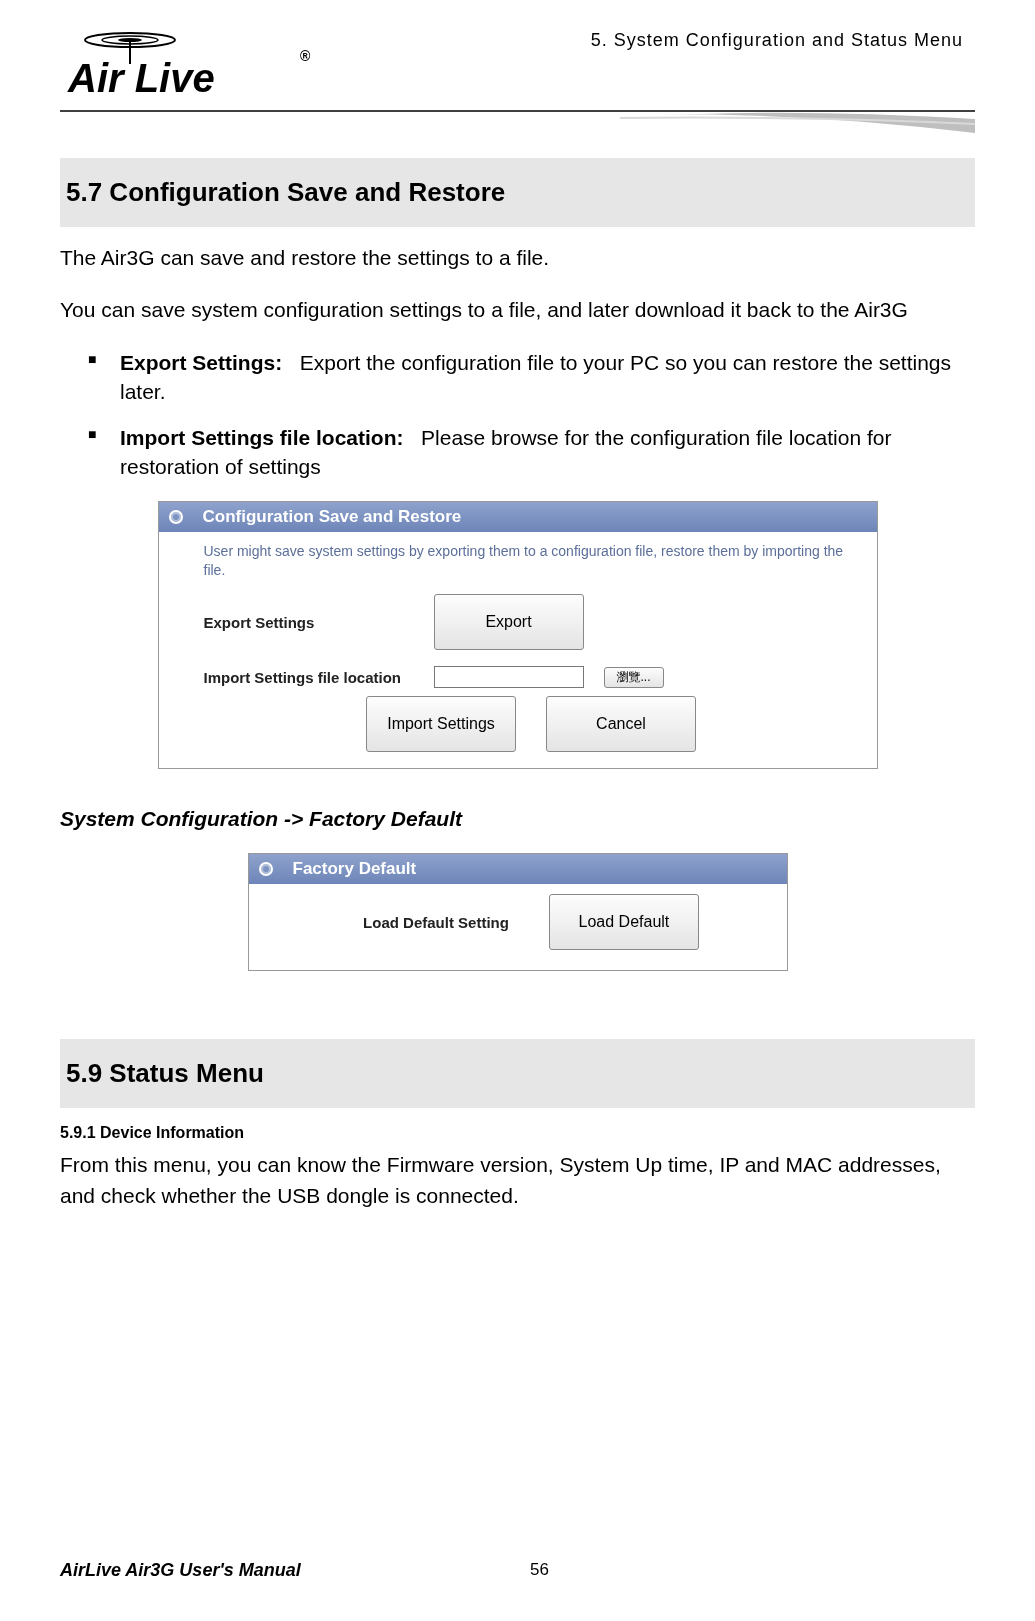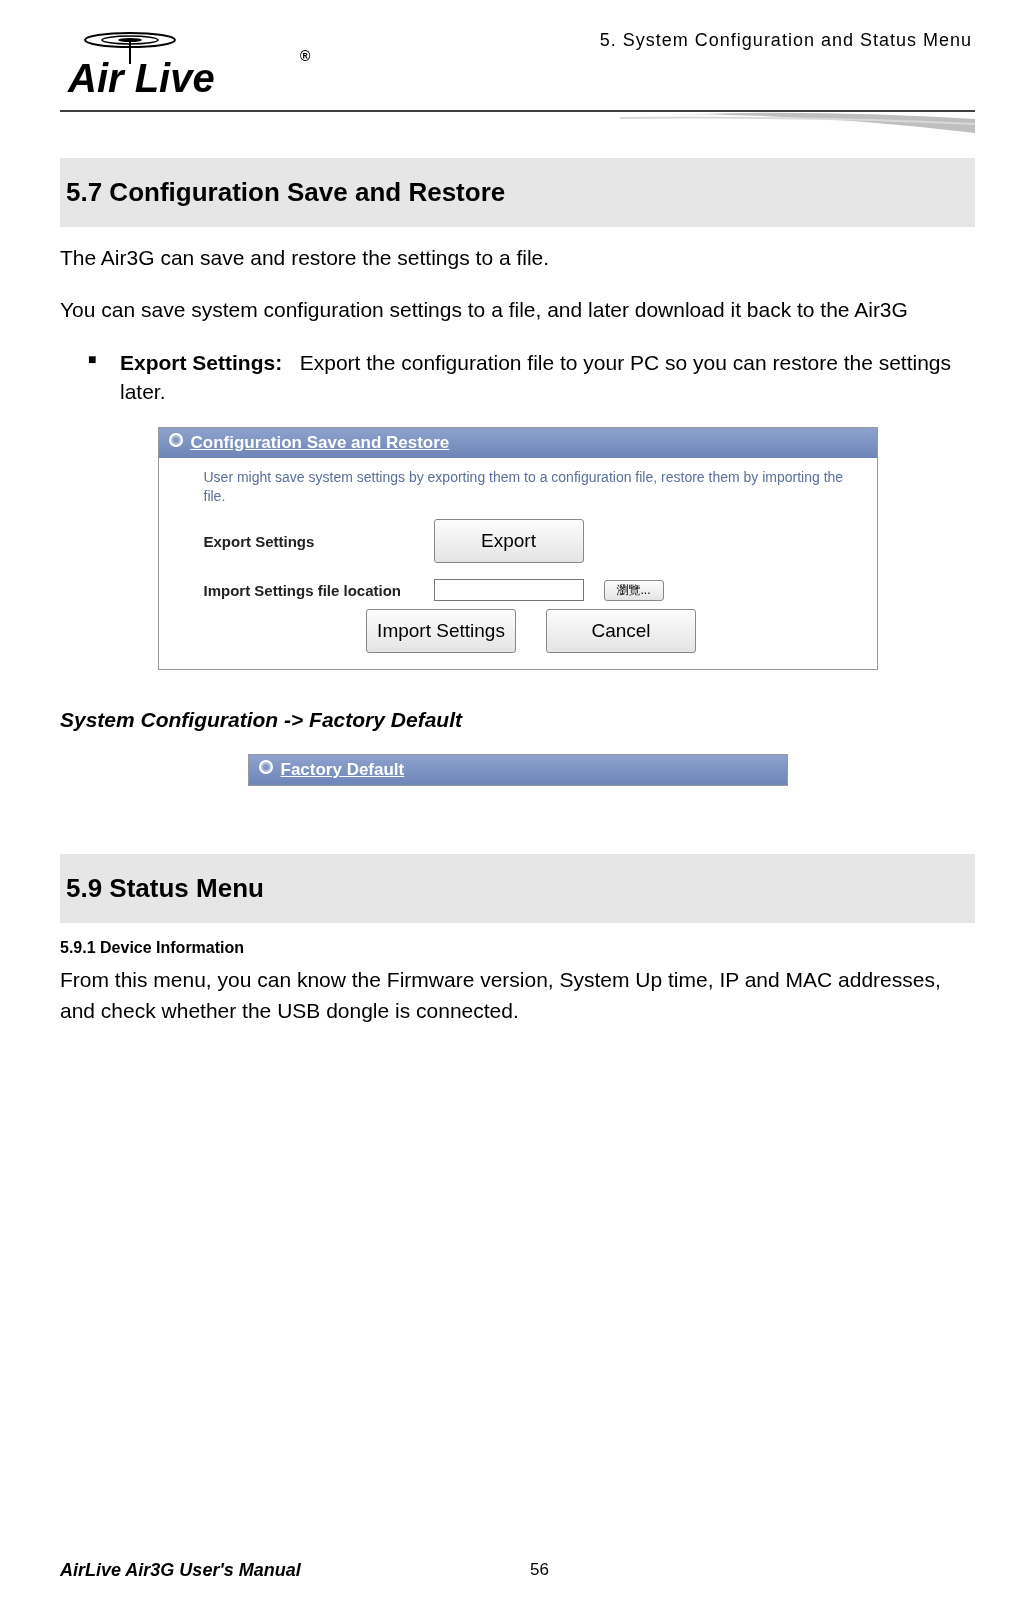--- a/index.html
+++ b/index.html
@@ -14,21 +14,21 @@
   }
   .page {
     padding: 30px 60px 0 60px;
   }
   .header-area {
     position: relative;
     height: 110px;
   }
   .chapter-header {
     position: absolute;
-    right: 3px;
+    right: 12px;
     top: 0;
     font-size: 18px;
     letter-spacing: 1px;
   }
   .logo {
     position: absolute;
     left: 0px;
     top: 0px;
     width: 260px;
     height: 80px;
@@ -97,22 +97,22 @@
   }
   .panel-small { width: 540px; }
   .panel-hdr {
     background: #7e94c2;
     background: linear-gradient(#8ea2cc, #6d85b8);
     color: #fff;
     font-weight: bold;
     padding: 5px 10px;
     font-size: 17px;
     display: flex;
-    gap: 8px;
-    text-decoration: underline;
+    align-items: center;
+    gap: 20px;
   }
   .panel-hdr .bullet-circ {
     width: 14px; height: 14px; border: 2px solid #fff; border-radius: 50%;
     display: inline-block; flex-shrink: 0;
     box-shadow: inset 0 0 0 2px rgba(255,255,255,0.4);
   }
   .panel-body { padding: 10px 18px 16px 18px; margin-left: 27px; }
   .panel-desc {
     color: #5b6f9a;
     font-size: 14px;
@@ -126,22 +126,22 @@
     gap: 20px;
   }
   .form-label {
     font-weight: bold;
     font-size: 15px;
     color: #222;
     min-width: 210px;
   }
   .btn {
     font-family: Tahoma, sans-serif;
-    font-size: 19px;
-    padding: 10px 0;
+    font-size: 16px;
+    padding: 18px 0;
     min-width: 150px;
     background: linear-gradient(#fdfdfd, #e4e4e4);
     border: 1px solid #888;
     border-radius: 3px;
     text-align: center;
     cursor: pointer;
   }
   .btn-sm { min-width: 60px; font-size: 12px; padding: 1px 2px; }
   .txt-input {
     width: 150px;
@@ -209,20 +209,24 @@
 
   <div class="section-bar">5.7 Configuration  Save  and  Restore</div>
   <div class="para">The Air3G can save and restore the settings to a file.</div>
   <div class="para">You can save system configuration settings to a file, and later download it back to the Air3G</div>
 
   <ul class="bullets">
     <li>
       <span class="li-label">Export Settings:</span>
       &nbsp;&nbsp;<span>Export the configuration file to your PC so you can restore the settings later.</span>
     </li>
+    <li>
+      <span class="li-label">Import Settings file location:</span>
+      &nbsp;&nbsp;<span>Please browse for the configuration file location for restoration of settings</span>
+    </li>
   </ul>
 
   <div class="panel">
     <div class="panel-hdr">
       <span class="bullet-circ"></span>
       <span>Configuration Save and Restore</span>
     </div>
     <div class="panel-body">
       <div class="panel-desc">User might save system settings by exporting them to a configuration file, restore them by importing the file.</div>
       <div class="form-row">
@@ -242,20 +246,26 @@
   </div>
 
   <div style="height:18px"></div>
   <div class="breadcrumb">System Configuration -&gt; Factory Default</div>
 
   <div class="panel panel-small">
     <div class="panel-hdr">
       <span class="bullet-circ"></span>
       <span>Factory Default</span>
     </div>
+    <div class="panel-body">
+      <div class="form-row" style="justify-content:center; margin-bottom:4px; gap:40px">
+        <span class="form-label" style="min-width:auto">Load Default Setting</span>
+        <button class="btn">Load Default</button>
+      </div>
+    </div>
   </div>
 
   <div style="height:30px"></div>
 
   <div class="section-bar">5.9 Status  Menu</div>
   <div class="sub-heading">5.9.1 Device Information</div>
   <div class="para" style="margin-bottom:0">From this menu, you can know the Firmware version, System Up time, IP and MAC addresses, and check whether the USB dongle is connected.</div>
 
 </div>
 

